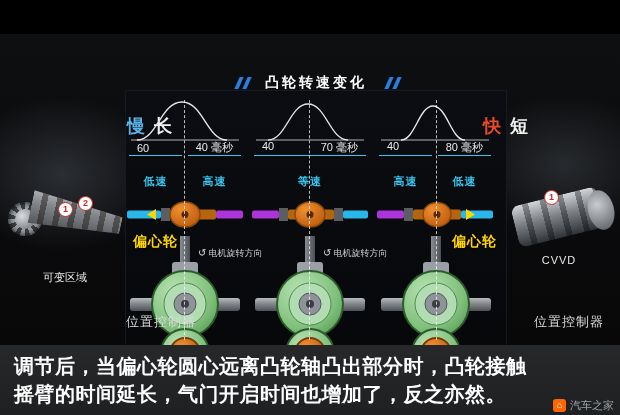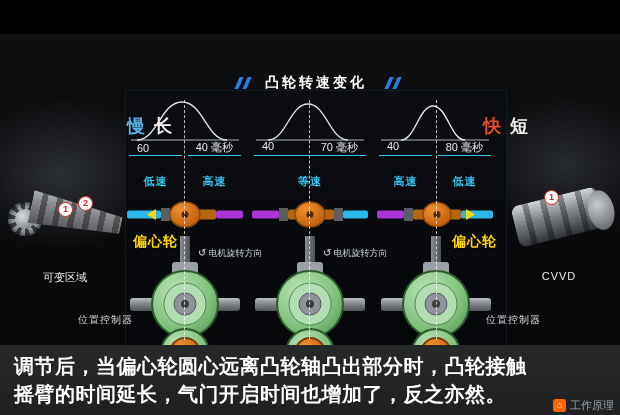--- a/index.html
+++ b/index.html
@@ -98,22 +98,22 @@
   .cvvd-flange { position:absolute; left:88px; top:22px; width:26px; height:40px;
     border-radius:50%; transform:rotate(-14deg);
     background:radial-gradient(circle at 40% 35%, #c8ccd0, #55585c); }
   .marker { position:absolute; width:13px; height:13px; border-radius:50%;
     background:#fff; border:1.5px solid #d0281e; color:#d0281e;
     font-size:9px; line-height:13px; text-align:center; font-weight:bold; box-sizing:content-box; }
   .mk-l1 { left:52px; top:34px; } .mk-l2 { left:72px; top:28px; }
   .mk-r1 { left:44px; top:22px; }
   .caption { position:absolute; width:118px; text-align:center; color:#eaeaea; font-size:11px; }
   .caption-left { left:6px; top:236px; }
-  .caption-right { left:500px; top:236px; letter-spacing:1px; }
-  .ctrl-label { position:absolute; top:279px; color:#d8dadc; font-size:10px; letter-spacing:1px; }
+  .caption-right { left:500px; top:220px; letter-spacing:1px; }
+  .ctrl-label { position:absolute; top:279px; color:#d8dadc; font-size:13px; letter-spacing:1px;margin-left:48px; }
   .ctrl-left { left:78px; } .ctrl-right { left:486px; }
   
   .footer { position:absolute; left:0; top:345px; width:620px; height:70px;
     background:linear-gradient(180deg,#26282a,#1e2022); padding:7px 14px; box-sizing:border-box; }
   .footer-line { color:#fff; font-size:20px; font-weight:bold; line-height:28px; letter-spacing:0.5px; }
   .watermark { position:absolute; right:6px; bottom:2px; display:flex; align-items:center; gap:4px; }
   .wm-icon { width:13px; height:13px; border-radius:3px; background:#f60;
     color:#fff; font-size:9px; line-height:13px; text-align:center; }
   .wm-text { color:#9aa0a6; font-size:11px; }
 </style>
@@ -336,17 +336,17 @@
     <div class="ctrl-label ctrl-left">位置控制器</div>
     <div class="ctrl-label ctrl-right">位置控制器</div>
   </div>
 
   
   <div class="footer">
     <div class="footer-line">调节后，当偏心轮圆心远离凸轮轴凸出部分时，凸轮接触</div>
     <div class="footer-line">摇臂的时间延长，气门开启时间也增加了，反之亦然。</div>
     <div class="watermark">
       <span class="wm-icon">⌂</span>
-      <span class="wm-text">工作原理</span>
+      <span class="wm-text">汽车之家</span>
     </div>
   </div>
 
 </div>
 
 </body></html>

